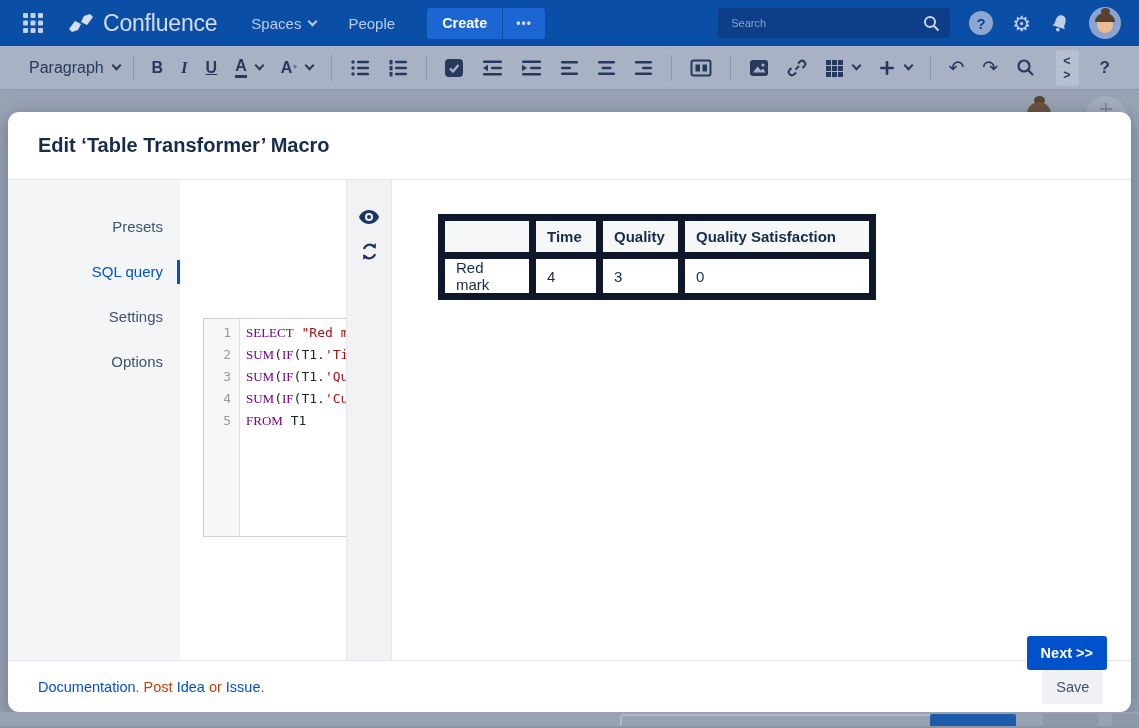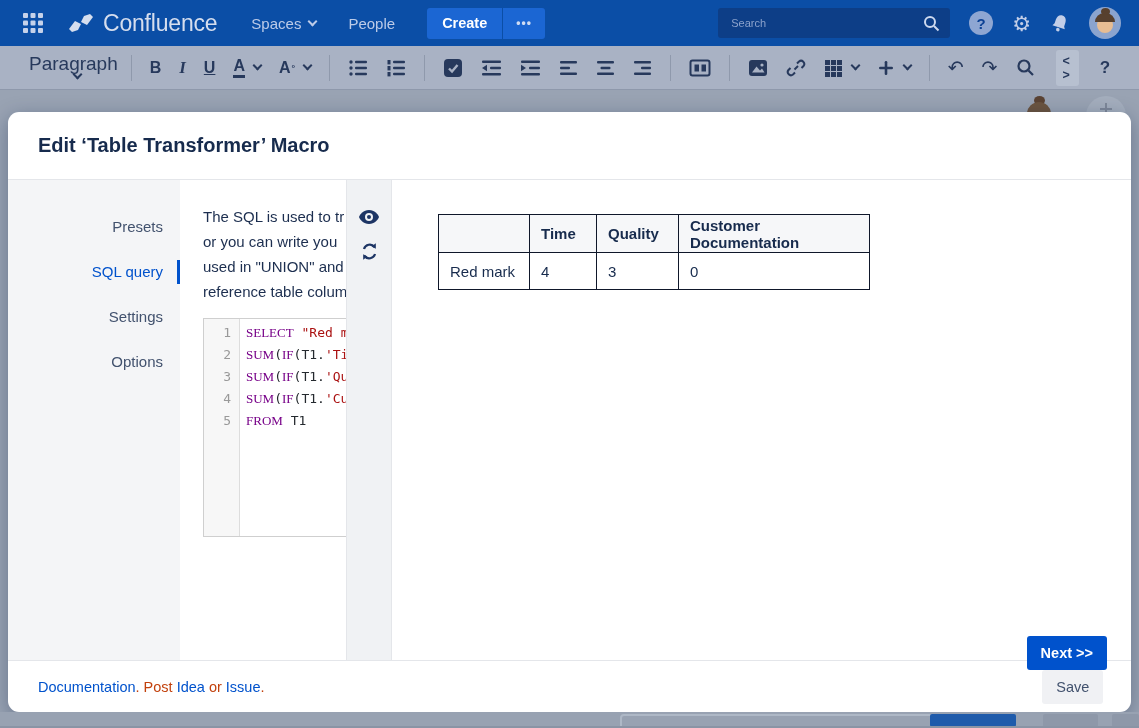--- a/index.html
+++ b/index.html
@@ -37,21 +37,21 @@
   .avatar .face { position:absolute; left:8px; top:10px; width:16px; height:16px; border-radius:50%; background:#e8bd93; }
   .avatar .hair { position:absolute; left:6px; top:6px; width:20px; height:9px; border-radius:10px 10px 0 0; background:#57402e; }
   .avatar .bun  { position:absolute; left:12px; top:1px; width:9px; height:7px; border-radius:50%; background:#57402e; }
 
   
   .toolbar { position:absolute; top:46px; left:0; width:1139px; height:44px; background:#a9b2c4;
              border-bottom:1px solid #8e98ab; display:flex; align-items:center; padding:0 20px; color:#27395c; }
   .tb-btn { display:flex; align-items:center; height:30px; padding:0 7px; margin:0 2px; cursor:pointer;
             font-size:16px; font-weight:700; color:#27395c; }
   .tb-sep { width:1px; height:26px; background:#8f99ac; margin:0 9px; }
-  .tb-para { font-size:19px; font-weight:400; padding-right:2px;flex-direction:column; }
+  .tb-para { font-size:16px; font-weight:400; padding-right:2px; }
   .tb-para .chev, .tb-btn .chev { border-color:#27395c; margin-left:9px; }
   .tb-italic { font-family:"Liberation Serif", serif; font-style:italic; font-size:17px; }
   .tb-under { text-decoration:underline; }
   .tb-colorA { border-bottom:3px solid #27395c; line-height:1; padding-bottom:1px; }
   .tb-sup { font-size:9px; vertical-align:super; margin-left:1px; }
   .tb-right { margin-left:auto; display:flex; align-items:center; }
   .tb-source { background:#b7c0d0; border-radius:3px; padding:4px 7px; font-size:12.5px; font-weight:700;
                letter-spacing:1px; margin:0 12px; }
   svg.tbi { display:block; }
 
@@ -94,21 +94,21 @@
   .tok-str { color:#aa1111; }
   .tok-pl { color:#24292e; }
 
   .tool-strip { width:46px; background:#f0f2f4; border-left:1px solid #e4e6ea; border-right:1px solid #e4e6ea;
                 display:flex; flex-direction:column; align-items:center; padding-top:24px; }
   .strip-btn { width:26px; height:26px; display:flex; align-items:center; justify-content:center;
                color:#1d3564; cursor:pointer; margin-bottom:8px; }
 
   .main-panel { flex:1; background:#fff; overflow:hidden; }
   .preview-table { border-collapse:collapse; margin:34px 0 0 46px; font-size:15px; color:#172b4d; }
-  .preview-table th, .preview-table td { border:1px solid #0f172a; padding:0 11px; text-align:left;
+  .preview-table th, .preview-table td { border:7px solid #0f172a; padding:0 11px; text-align:left;
                                          font-weight:400; }
   .preview-table th { background:#f6f7f9; font-weight:700; height:38px; }
   .preview-table td { height:37px; }
   .col-c0 { width:91px; } .col-c1 { width:67px; } .col-c2 { width:82px; } .col-c3 { width:191px; }
 
   .modal-footer { height:52px; border-top:1px solid #e4e6ea; display:flex; align-items:center;
                   padding:0 24px 0 30px; font-size:14.5px; }
   .f-link { color:#0052cc; cursor:pointer; }
   .f-text { color:#c2410c; }
   .footer-actions { margin-left:auto; display:flex; align-items:center;flex-direction:column; }
@@ -353,26 +353,20 @@
     <div class="modal-body">
 
       <div class="macro-nav">
           <div class="side-item">Presets</div>
           <div class="side-item active">SQL query</div>
           <div class="side-item">Settings</div>
           <div class="side-item">Options</div>
         </div>
 
       <div class="middle-panel">
-        <div class="sql-desc">
-            <div class="desc-line">The SQL is used to tr</div>
-            <div class="desc-line">or you can write you</div>
-            <div class="desc-line">used in "UNION" and</div>
-            <div class="desc-line">reference table colum</div>
-          </div>
         <div class="code-box">
           <div class="code-gutter">
               <div class="ln-num">1</div>
               <div class="ln-num">2</div>
               <div class="ln-num">3</div>
               <div class="ln-num">4</div>
               <div class="ln-num">5</div>
             </div>
           <div class="code-lines">
               <div class="code-line"><span class="tok-kw">SELECT</span><span class="tok-pl"> </span><span class="tok-str">"Red mark"</span></div>
@@ -408,21 +402,21 @@
             <col class="col-c0">
               <col class="col-c1">
               <col class="col-c2">
               <col class="col-c3">
           </colgroup>
           <thead>
               <tr>
                 <th></th>
                 <th>Time</th>
                 <th>Quality</th>
-                <th>Customer Documentation</th>
+                <th>Quality Satisfaction</th>
               </tr>
             </thead>
           <tbody>
               <tr>
                 <td>Red mark</td>
                 <td>4</td>
                 <td>3</td>
                 <td>0</td>
               </tr>
             </tbody>

